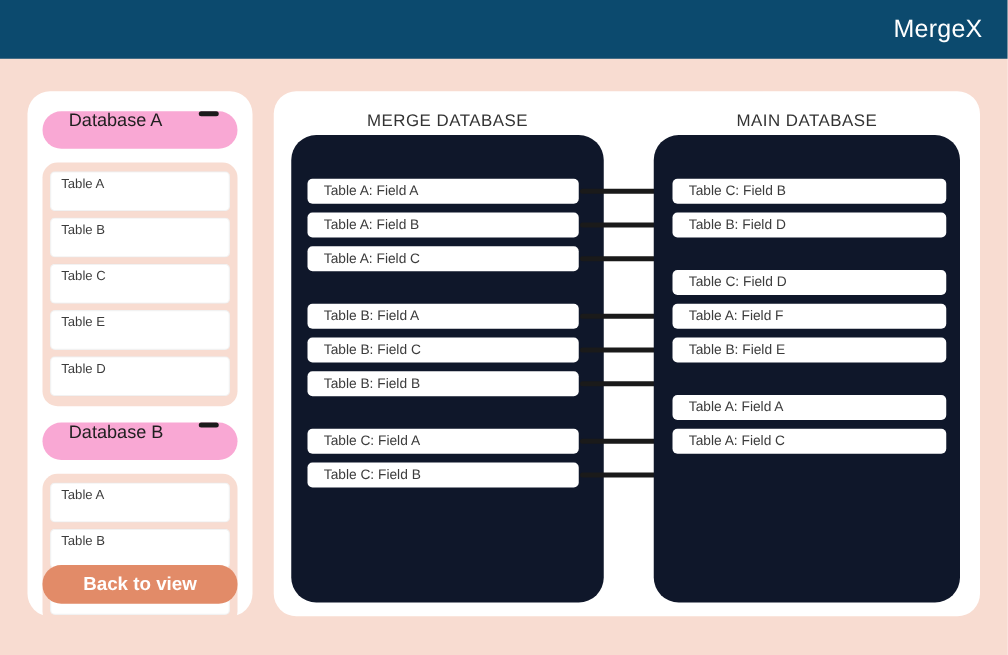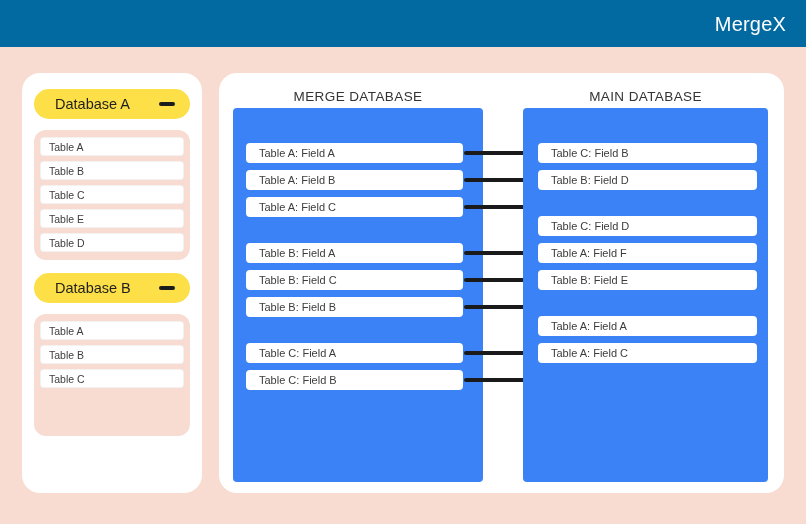--- a/index.html
+++ b/index.html
@@ -1,50 +1,50 @@
 <!DOCTYPE html>
 <html><head>
 <meta charset="utf-8">
 <style>
   * { margin:0; padding:0; box-sizing:border-box; }
   html,body { width:806px; height:524px; }
   body { font-family:"Liberation Sans", sans-serif; background:#F8DCD1; overflow:hidden; }
   .page { position:relative; width:806px; height:524px; background:#F8DCD1; }
 
   
-  .app-header { position:absolute; top:0; left:0; width:806px; height:47px; background:#0369a1; }
+  .app-header { position:absolute; top:0; left:0; width:806px; height:47px; background:#0c4a6e; }
   .app-title { position:absolute; right:20px; top:50%; transform:translateY(-50%); color:#FFFFFF;
                font-size:20px; font-weight:500; letter-spacing:0.2px; }
 
   
   .sidebar { position:absolute; left:22px; top:73px; width:180px; height:420px;
              background:#FFFFFF; border-radius:18px; padding:12px; }
-  .db-pill { height:30px; background:#fde047; border-radius:15px; display:flex; align-items:center;
+  .db-pill { height:30px; background:#f9a8d4; border-radius:15px; display:flex; align-items:flex-start;
              justify-content:space-between; padding:0 15px 0 21px; cursor:pointer; }
   .db-pill.first { margin-top:4px; }
   .db-pill.second { margin-top:13px; }
   .db-pill .db-label { font-size:14.5px; font-weight:500; color:#1F1F1F; }
   .minus-icon { width:16px; height:4px; background:#1B1B1B; border-radius:2px; }
   .table-panel { margin-top:11px; background:#F8DCD1; border-radius:12px; padding:7px 6px 3px 6px; }
   .table-panel.panel-b { min-height:122px; }
-  .table-item { height:19px; line-height:18px; background:#FFFFFF; border:1px solid rgba(0,0,0,0.05);
+  .table-item { height:32px; line-height:18px; background:#FFFFFF; border:1px solid rgba(0,0,0,0.05);
                 border-radius:4px; margin-bottom:5px; font-size:10.5px; color:#3C3C3C; padding-left:8px; }
   .back-button { position:absolute; left:12px; right:12px; bottom:10px; height:31px; background:#E28B68;
                  border-radius:15px; border:none; color:#FFFFFF; font-weight:bold; font-size:15px;
                  font-family:"Liberation Sans", sans-serif; display:flex; align-items:center;
                  justify-content:center; cursor:pointer; }
 
   
   .main-panel { position:absolute; left:219px; top:73px; width:565px; height:420px;
                 background:#FFFFFF; border-radius:18px; }
   .col-header { position:absolute; top:16px; height:18px; font-size:13.5px; font-weight:500;
                 color:#333333; letter-spacing:0.4px; text-align:center; }
   .col-header.merge { left:14px; width:250px; }
   .col-header.main  { left:304px; width:245px; }
-  .field-column { position:absolute; top:35px; height:374px; background:#3b82f6; border-radius:4px; }
+  .field-column { position:absolute; top:35px; height:374px; background:#0f172a; border-radius:20px; }
   .field-column.merge { left:14px; width:250px; padding:35px 20px 0 13px; }
   .field-column.main  { left:304px; width:245px; padding:35px 11px 0 15px; }
   .field-row { position:relative; height:20px; line-height:20px; background:#FFFFFF; border-radius:4px;
                margin-bottom:7px; font-size:11px; color:#3C3C3C; padding-left:13px;
                white-space:nowrap; cursor:pointer; }
   .group-start { margin-top:26px; }
 
   
   .map-arrow { position:absolute; left:100%; top:50%; transform:translateY(-50%);
                width:75px; height:16px; pointer-events:none; }
@@ -79,20 +79,21 @@
         <div class="db-pill second">
           <span class="db-label">Database B</span>
           <span class="minus-icon"></span>
         </div>
         <div class="table-panel panel-b">
           <div class="table-item">Table A</div>
           <div class="table-item">Table B</div>
           <div class="table-item">Table C</div>
         </div>
       </div>
+    <button class="back-button">Back to view</button>
   </div>
 
   <div class="main-panel">
     <div class="col-header merge">MERGE DATABASE</div>
     <div class="col-header main">MAIN DATABASE</div>
     <div class="field-column merge" id="merge-column">
         <div class="field-row">Table A: Field A<div class="map-arrow">
             <div class="shaft"></div>
             <div class="head"></div>
           </div></div>

